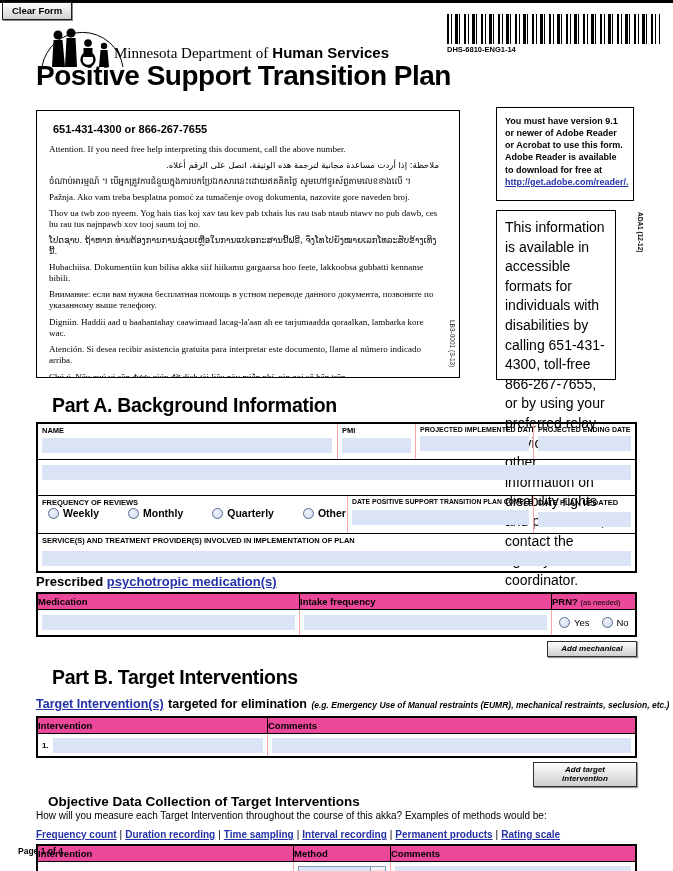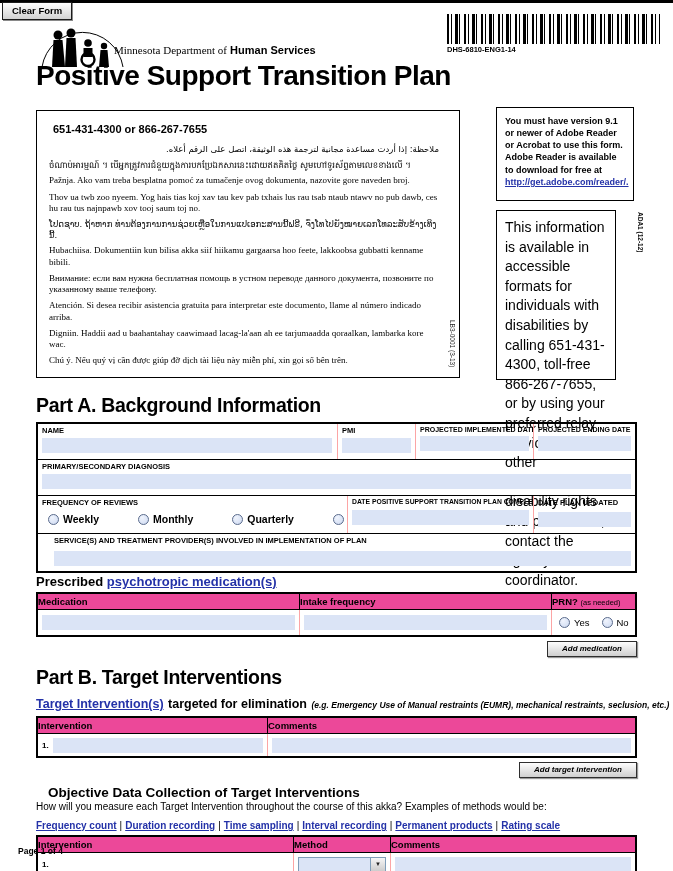--- a/index.html
+++ b/index.html
@@ -5,21 +5,21 @@
   html,body{margin:0;padding:0;background:#fff;}
   body{width:673px;height:871px;position:relative;font-family:"Liberation Sans",sans-serif;color:#000;overflow:hidden;}
 
   .topbar{position:absolute;left:0;top:0;width:673px;height:3px;background:#000;}
 
   .clear-form{position:absolute;left:2px;top:2px;font-family:"Liberation Sans",sans-serif;
     font-size:9.5px;font-weight:bold;padding:2px 9px 3px;background:linear-gradient(#fefefe,#d2d2d2);
     border:1px solid #1c1c1c;box-shadow:1px 1px 0 #8a8a8a;cursor:pointer;}
 
   .logo{position:absolute;left:38px;top:24px;}
-  .agency{position:absolute;left:114px;top:44px;font-size:11px;white-space:nowrap;}
+  .agency{position:absolute;left:114px;top:44px;font-size:15px;white-space:nowrap;}
   .agency .serif{font-family:"Liberation Serif","DejaVu Serif",serif;}
   .agency .bold{font-weight:bold;}
 
   .doc-title{position:absolute;left:36px;top:60px;font-size:28px;font-weight:bold;letter-spacing:-0.5px;}
 
   .barcode-wrap{position:absolute;left:447px;top:14px;width:213px;}
   .barcode{height:30px;background:
     repeating-linear-gradient(90deg,#000 0 2px,#fff 2px 4px,#000 4px 5px,#fff 5px 8px,#000 8px 11px,#fff 11px 12px,#000 12px 13px,#fff 13px 17px);}
   .barcode-labels{display:flex;font-size:7.5px;font-weight:bold;margin-top:1px;}
 
@@ -31,37 +31,37 @@
   .lang-line.asian{font-family:"DejaVu Sans",sans-serif;font-size:8.5px;}
   .vcode-lb{position:absolute;right:3px;bottom:10px;writing-mode:vertical-rl;font-size:6.5px;color:#222;}
   .vcode-ada{position:absolute;left:637px;top:212px;writing-mode:vertical-rl;font-size:6.5px;font-weight:bold;color:#111;}
 
   .side-box{position:absolute;box-sizing:border-box;border:1.5px solid #000;padding:7px 8px;background:#fff;}
   .adobe-box{left:496px;top:107px;width:138px;height:94px;font-size:9px;font-weight:600;line-height:1.35;}
   .ada-box{left:496px;top:210px;width:120px;height:170px;font-size:14px;line-height:1.4;}
   a.link{color:#2432a8;font-weight:bold;text-decoration:underline;cursor:pointer;}
 
   .main{position:absolute;left:36px;top:394px;width:601px;}
-  h1.part{font-size:19.5px;font-weight:bold;margin:0 0 5px;letter-spacing:-0.3px;}
+  h1.part{font-size:19.5px;font-weight:bold;margin:0 16px 5px;letter-spacing:-0.3px;}
 
   .tbl{border:2px solid #000;box-sizing:border-box;}
   .tr{display:grid;border-top:1.5px solid #000;}
   .tr:first-child{border-top:none;}
   .td{border-left:1px solid #fca5a5;padding:2px 4px;position:relative;box-sizing:border-box;overflow:hidden;}
   .td:first-child{border-left:none;}
   .lbl{font-size:7.5px;font-weight:bold;letter-spacing:0;white-space:nowrap;}
   .fld{background:#dbe4f6;height:15px;margin-top:3px;cursor:text;}
   .th{background:#ec4899;border-left:1px solid #000;text-align:left;font-weight:bold;font-size:9.5px;
     padding:2px 0;box-sizing:border-box;}
   .th:first-child{border-left:none;}
   .hdr{border-bottom:1px solid #000;}
 
   .radio{width:11px;height:11px;border-radius:50%;background:radial-gradient(circle at 35% 30%,#f0f4fd,#dbe4f6 60%,#c3cfe8);
     border:1px solid #5a6b8c;display:inline-block;box-sizing:border-box;cursor:pointer;flex:none;}
-  .radio-row{display:flex;align-items:center;gap:21px;margin-top:6px;margin-left:6px;}
+  .radio-row{display:flex;align-items:center;gap:11px;margin-left:6px;}
   .radio-item{display:flex;align-items:center;gap:4px;margin-right:18px;}
   .radio-item .rlbl{font-size:10.5px;font-weight:bold;}
 
   .add-row{display:flex;justify-content:flex-end;margin:4px 0 0;}
   .btn-add{font-size:8px;font-weight:bold;font-style:italic;padding:2px 12px 3px;
     background:linear-gradient(#fdfdfd,#cfcfcf);border:1px solid #2e2e2e;box-shadow:1px 1px 1px #999;cursor:pointer;}
 
   .med-head{margin:1px 0 3px;font-size:13px;font-weight:bold;}
   .prn-note{font-weight:normal;font-size:7.5px;}
   .yn{display:flex;align-items:center;gap:4px;font-size:9.5px;}
@@ -120,29 +120,30 @@
 <div class="barcode-wrap">
   <div class="barcode"></div>
   <div class="barcode-labels">
     <span>DHS-6810-ENG</span>
     <span>1-14</span>
   </div>
 </div>
 
 <div class="lang-box">
   <div class="lang-phone">651-431-4300 or 866-267-7655</div>
+  <div class="lang-line">Attention. If you need free help interpreting this document, call the above number.</div>
   <div class="lang-line rtl">ملاحظة: إذا أردت مساعدة مجانية لترجمة هذه الوثيقة، اتصل على الرقم أعلاه.</div>
   <div class="lang-line asian">ចំណាប់អារម្មណ៍ ។ បើអ្នកត្រូវការជំនួយក្នុងការបកប្រែឯកសារនេះដោយឥតគិតថ្លៃ សូមហៅទូរស័ព្ទតាមលេខខាងលើ ។</div>
   <div class="lang-line">Pažnja. Ako vam treba besplatna pomoć za tumačenje ovog dokumenta, nazovite gore naveden broj.</div>
   <div class="lang-line">Thov ua twb zoo nyeem. Yog hais tias koj xav tau kev pab txhais lus rau tsab ntaub ntawv no pub dawb, ces hu rau tus najnpawb xov tooj saum toj no.</div>
   <div class="lang-line asian">ໂປດຊາບ. ຖ້າຫາກ ທ່ານຕ້ອງການການຊ່ວຍເຫຼືອໃນການແປເອກະສານນີ້ຟຣີ, ຈົ່ງໂທໄປຍັງໝາຍເລກໂທລະສັບຂ້າງເທິງນີ້.</div>
   <div class="lang-line">Hubachiisa. Dokumentiin kun bilisa akka siif hiikamu gargaarsa hoo feete, lakkoobsa gubbatti kenname bibili.</div>
   <div class="lang-line">Внимание: если вам нужна бесплатная помощь в устном переводе данного документа, позвоните по указанному выше телефону.</div>
+  <div class="lang-line">Digniin. Haddii aad u baahantahay caawimaad lacag-la'aan ah ee tarjumaadda qoraalkan, lambarka kore wac.</div>
   <div class="lang-line">Atención. Si desea recibir asistencia gratuita para interpretar este documento, llame al número indicado arriba.</div>
-  <div class="lang-line">Digniin. Haddii aad u baahantahay caawimaad lacag-la'aan ah ee tarjumaadda qoraalkan, lambarka kore wac.</div>
   <div class="lang-line">Chú ý. Nếu quý vị cần được giúp đỡ dịch tài liệu này miễn phí, xin gọi số bên trên.</div>
   <div class="vcode-lb">LB3-0001 (3-13)</div>
 </div>
 
 <div class="side-box adobe-box">
   <span>You must have version 9.1 or newer of Adobe Reader or Acrobat to use this form. Adobe Reader is available to download for free at</span>
   <a class="link">http://get.adobe.com/reader/.</a>
 </div>
 
 <div class="vcode-ada">ADA1 (12-12)</div>
@@ -169,21 +170,20 @@
         <div class="lbl" style="font-size:7px;">PROJECTED IMPLEMENTED DATE</div>
         <div class="fld"></div>
       </div>
       <div class="td">
         <div class="lbl" style="font-size:7px;">PROJECTED ENDING DATE</div>
         <div class="fld"></div>
       </div>
     </div>
     <div class="tr" style="grid-template-columns:1fr;height:35px;">
       <div class="td">
-        <div class="lbl">PRIMARY/SECONDARY DIAGNOSIS</div>
         <div class="fld"></div>
       </div>
     </div>
     <div class="tr" style="grid-template-columns:309px 186px 1fr;height:37px;">
       <div class="td">
         <div class="lbl">FREQUENCY OF REVIEWS</div>
         <div class="radio-row">
           <span class="radio-item">
             <span class="radio"></span>
             <span class="rlbl">Weekly</span>
@@ -204,21 +204,21 @@
       </div>
       <div class="td">
         <div class="lbl" style="font-size:6.8px;">DATE POSITIVE SUPPORT TRANSITION PLAN COMPLETED</div>
         <div class="fld" style="margin-top:5px;"></div>
       </div>
       <div class="td">
         <div class="lbl">DATE PLAN UPDATED</div>
         <div class="fld" style="margin-top:5px;"></div>
       </div>
     </div>
-    <div class="tr" style="grid-template-columns:1fr;height:37px;padding-left:12px;">
+    <div class="tr" style="grid-template-columns:1fr;height:37px;">
       <div class="td">
         <div class="lbl">SERVICE(S) AND TREATMENT PROVIDER(S) INVOLVED IN IMPLEMENTATION OF PLAN</div>
         <div class="fld" style="margin-top:6px;"></div>
       </div>
     </div>
   </div>
 
   <div class="med-head">
     <span>Prescribed</span>
     <a class="link" style="font-size:13px;">psychotropic medication(s)</a>
@@ -246,21 +246,21 @@
           <span>Yes</span>
         </span>
         <span class="yn">
           <span class="radio"></span>
           <span>No</span>
         </span>
       </div>
     </div>
   </div>
   <div class="add-row">
-    <button class="btn-add" style="width:90px;">Add medication</button>
+    <button class="btn-add" style="width:90px;">Add mechanical</button>
   </div>
 
   <h1 class="part" style="margin-top:9px;">Part B. Target Interventions</h1>
 
   <div class="subline">
     <a class="link s-link">Target Intervention(s)</a>
     <span class="s-bold">targeted for elimination</span>
     <span class="s-note">(e.g. Emergency Use of Manual restraints (EUMR), mechanical restraints, seclusion, etc.)</span>
   </div>
 
@@ -273,21 +273,21 @@
       <div class="td cell-flex">
         <span class="rownum">1.</span>
         <div class="fld"></div>
       </div>
       <div class="td cell-flex">
           <div class="fld"></div>
         </div>
     </div>
   </div>
   <div class="add-row">
-    <button class="btn-add" style="width:118px;">Add target intervention</button>
+    <button class="btn-add" style="width:104px;">Add target intervention</button>
   </div>
 
   <div class="obj-head">Objective Data Collection of Target Interventions</div>
   <div class="obj-q">How will you measure each Target Intervention throughout the course of this akka? Examples of methods would be:</div>
   <div class="obj-links">
     <a class="link">Frequency count</a><span class="sep">|</span><a class="link">Duration recording</a><span class="sep">|</span><a class="link">Time sampling</a><span class="sep">|</span><a class="link">Interval recording</a><span class="sep">|</span><a class="link">Permanent products</a><span class="sep">|</span><a class="link">Rating scale</a>
   </div>
 
   <div class="tbl">
     <div class="tr hdr" style="grid-template-columns:255px 97px 1fr;height:15px;">

